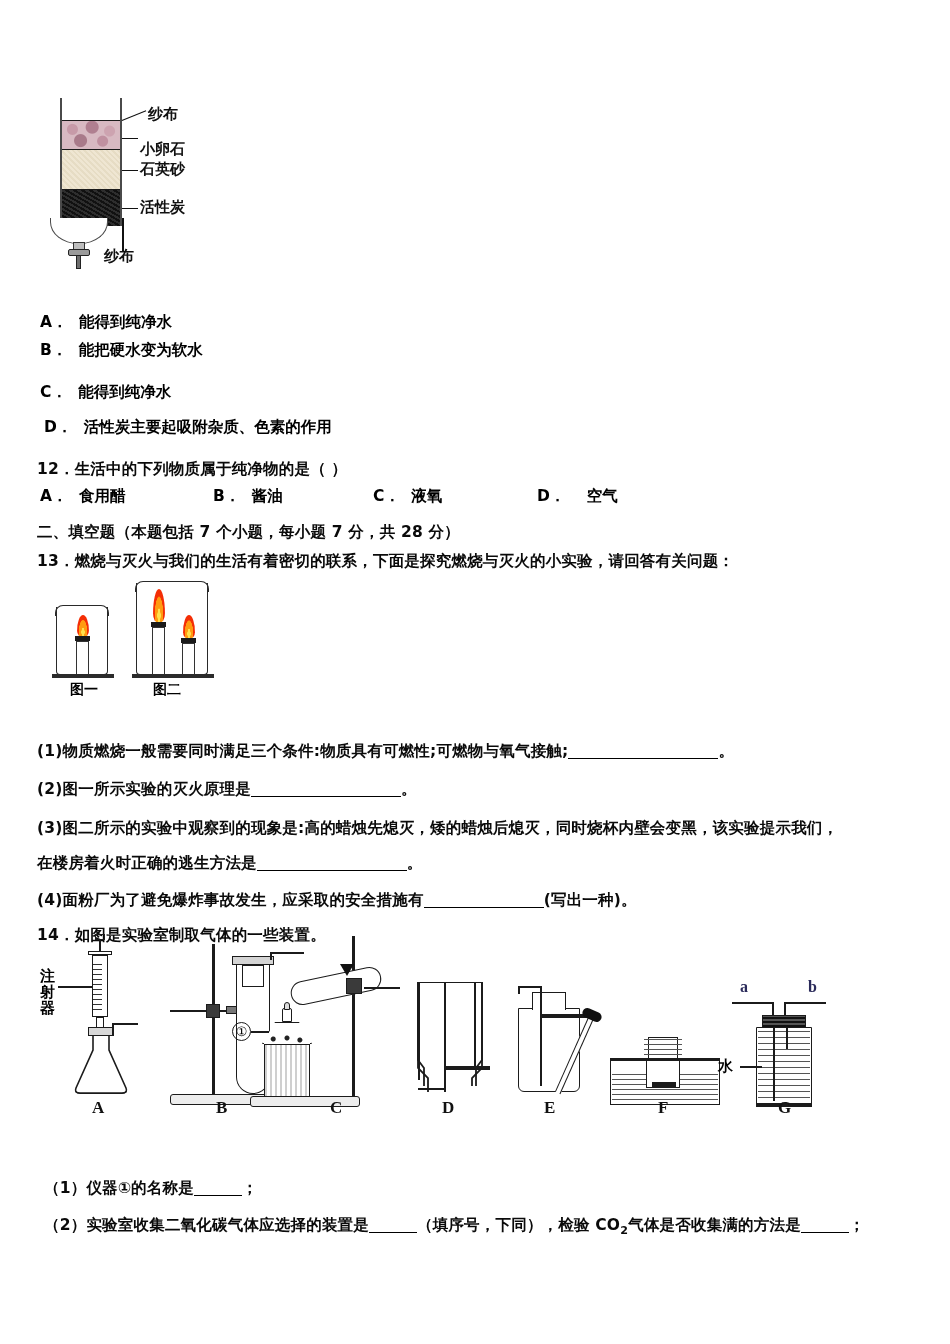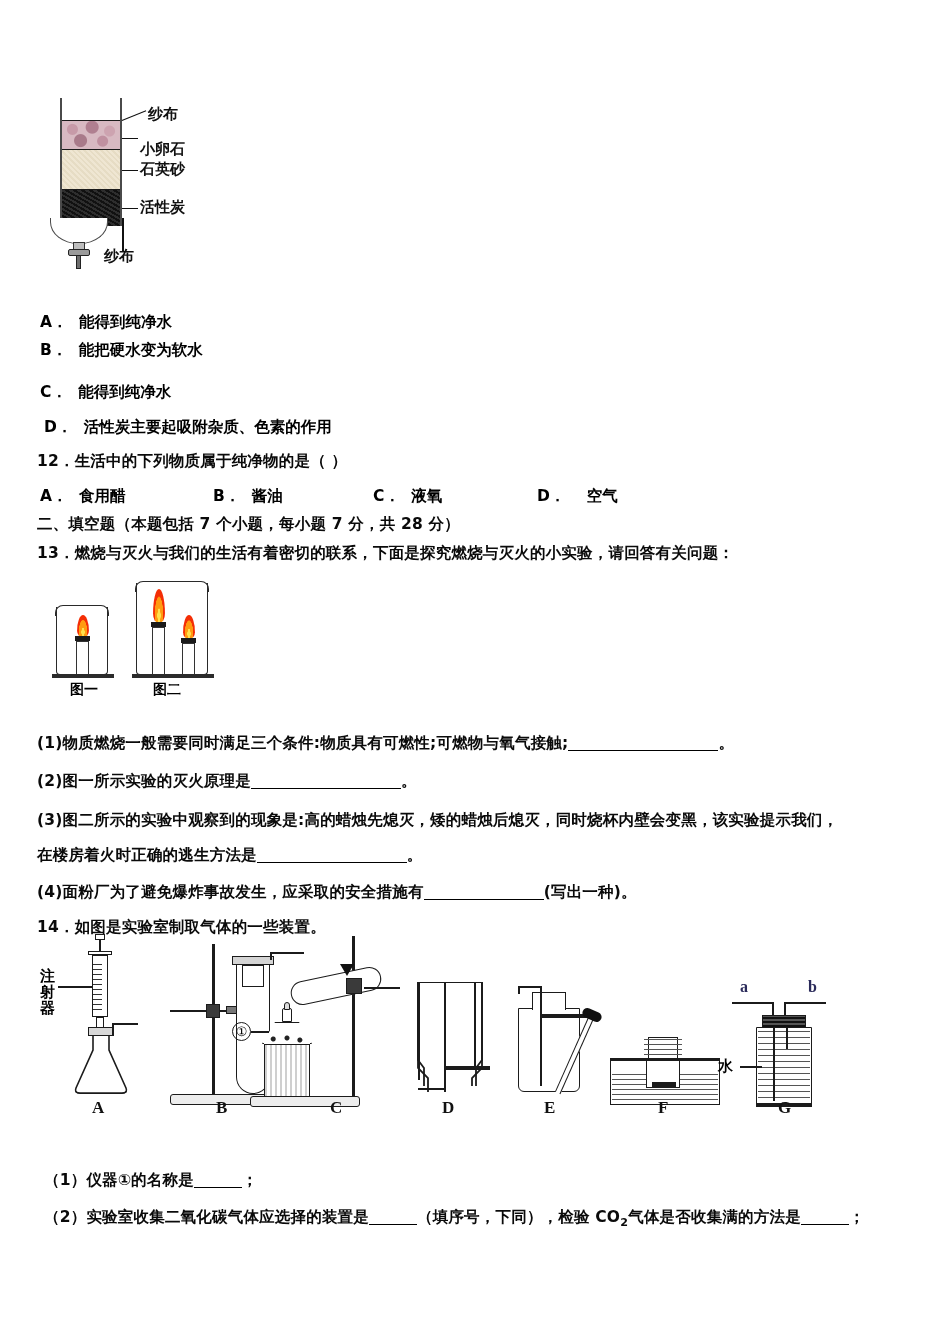--- a/index.html
+++ b/index.html
@@ -16,20 +16,21 @@
   .page { position: relative; width:768px; height:1344px; padding: 2px; }
 
   
   .qline {
     font-family: "DejaVu Sans", "Liberation Sans", sans-serif;
     font-size: 15.5px;
     font-weight: 700;
     color: #0a0a0a;
     letter-spacing: .2px;
     white-space: nowrap;
+    margin-top: 8px;
   }
   .opt {
     font-family: "DejaVu Sans", "Liberation Sans", sans-serif;
     font-size: 15.5px;
     font-weight: 700;
   }
   .blank-lg { display:inline-block; border-bottom:1.6px solid #000; width:150px; vertical-align:-3px; }
   .blank-md { display:inline-block; border-bottom:1.6px solid #000; width:120px; vertical-align:-3px; }
   .blank-sm { display:inline-block; border-bottom:1.6px solid #000; width:48px; vertical-align:-3px; }
 

